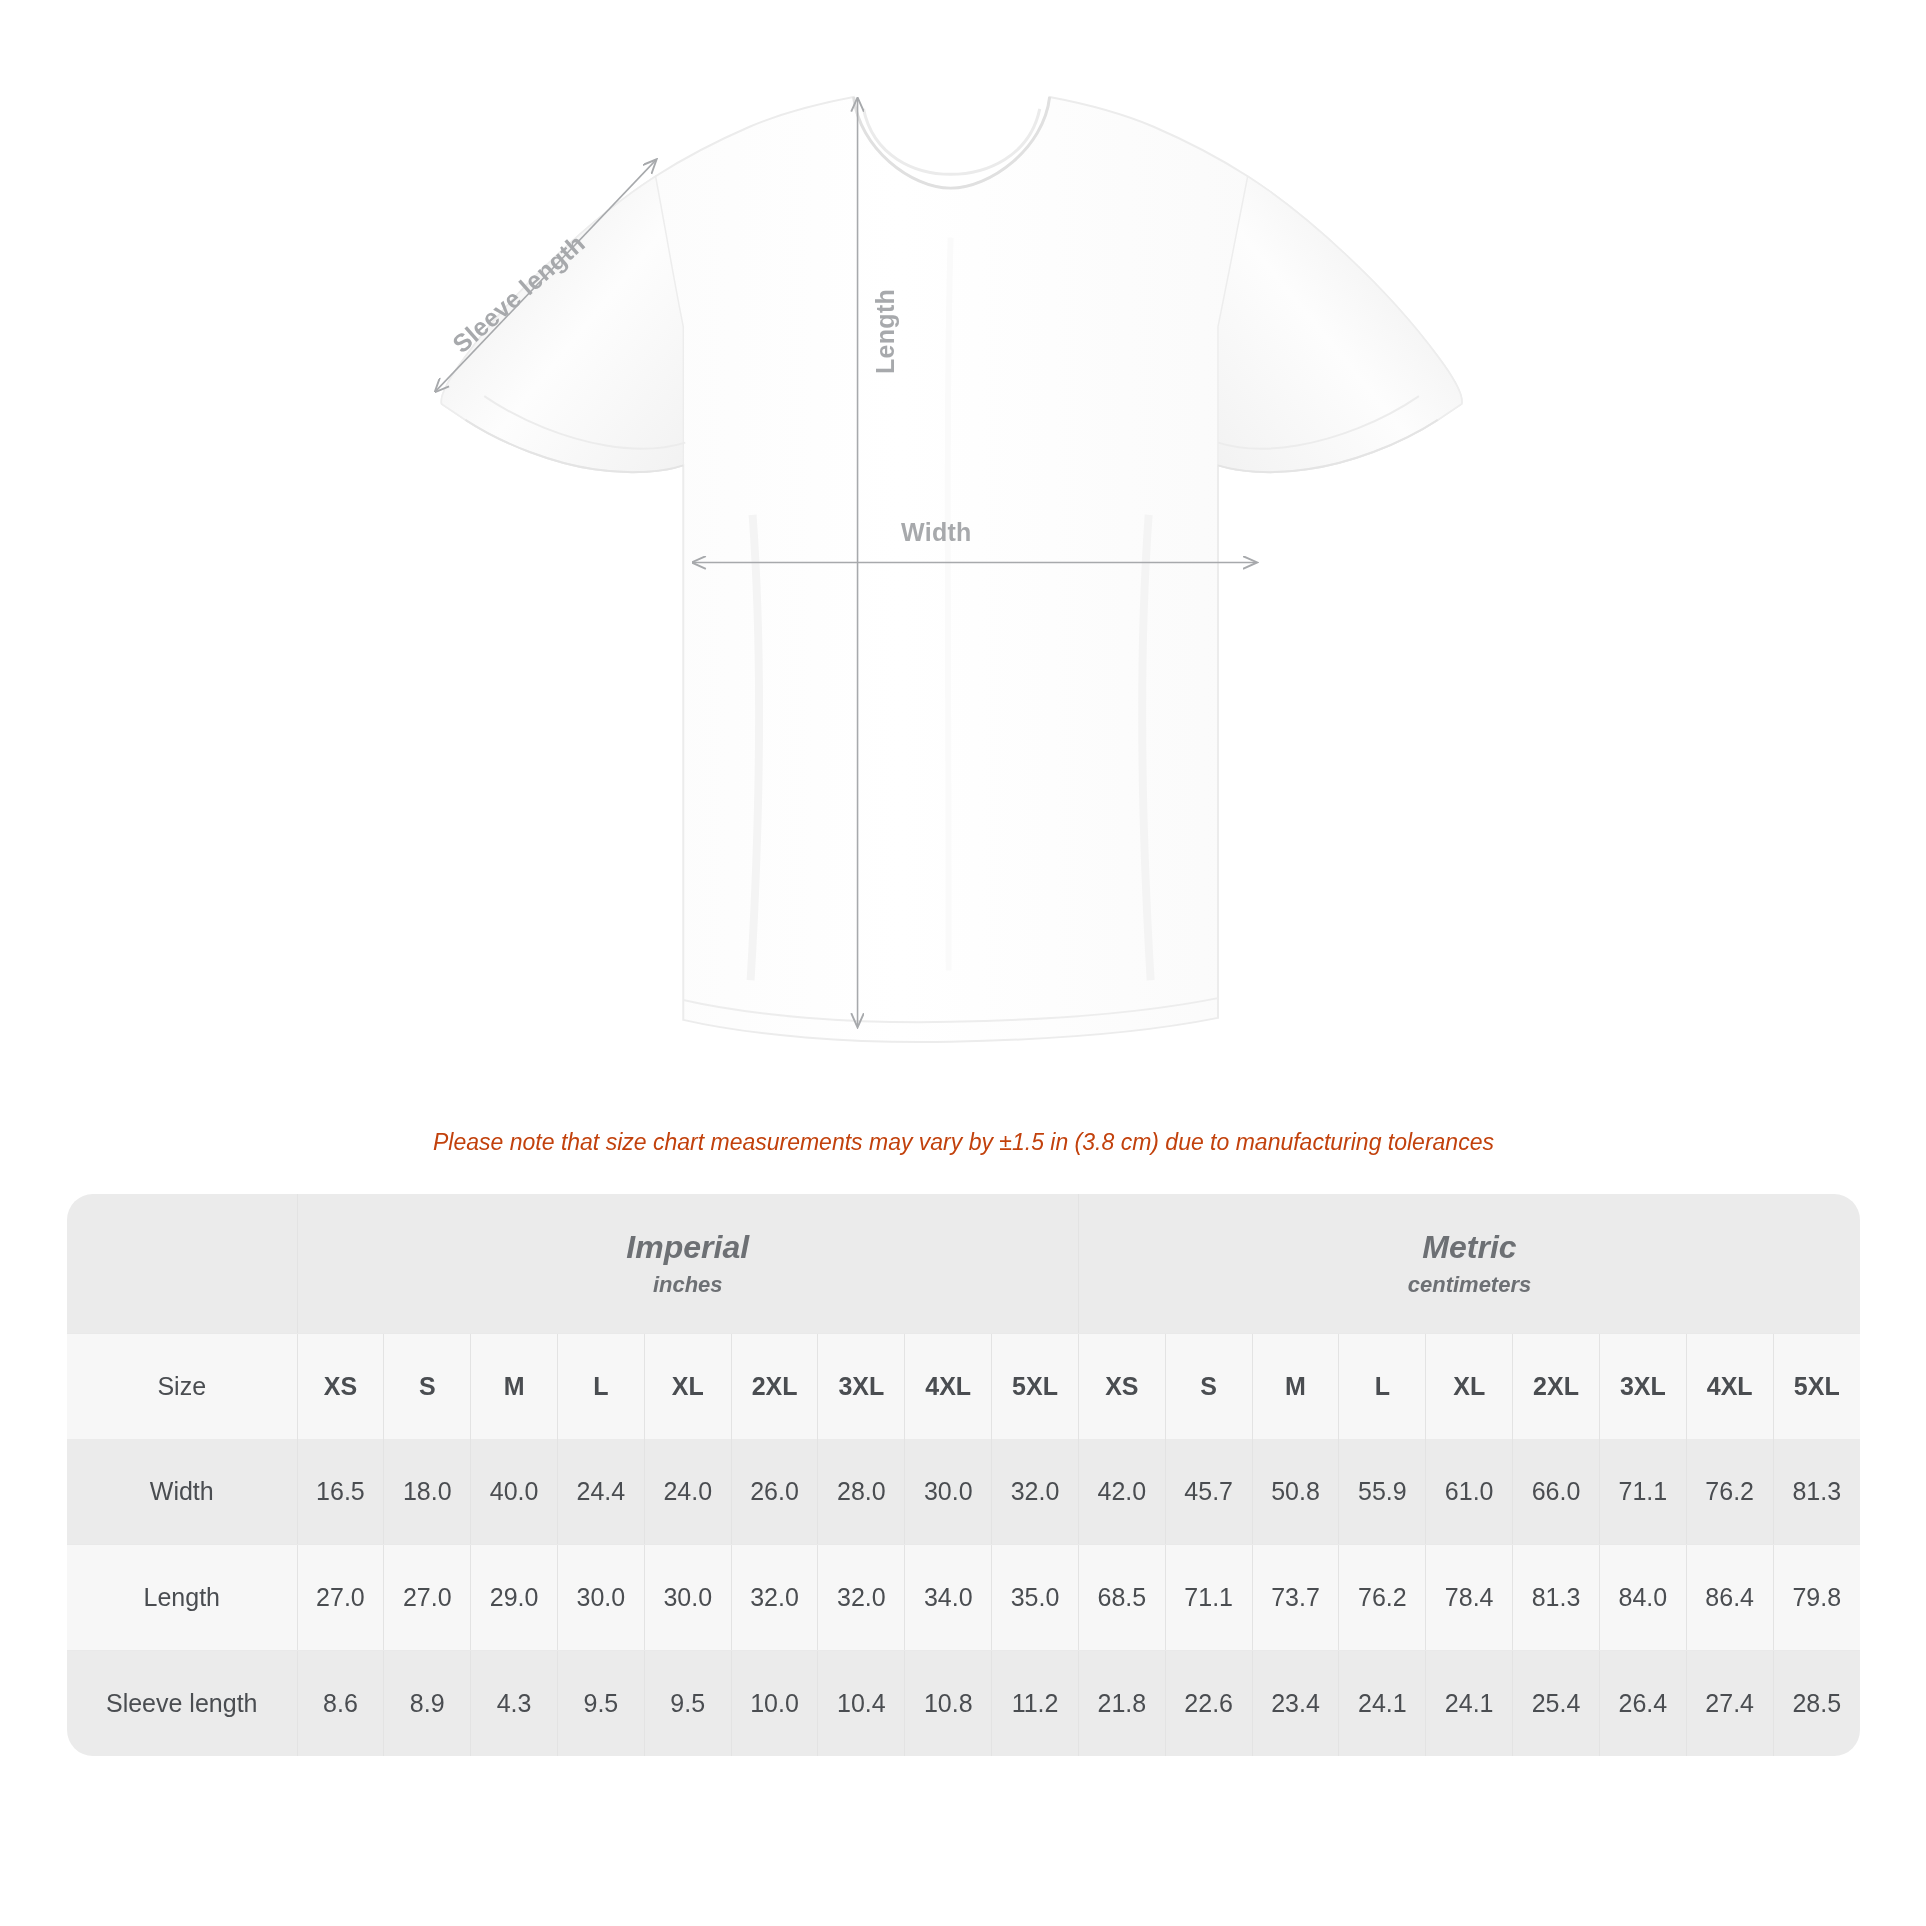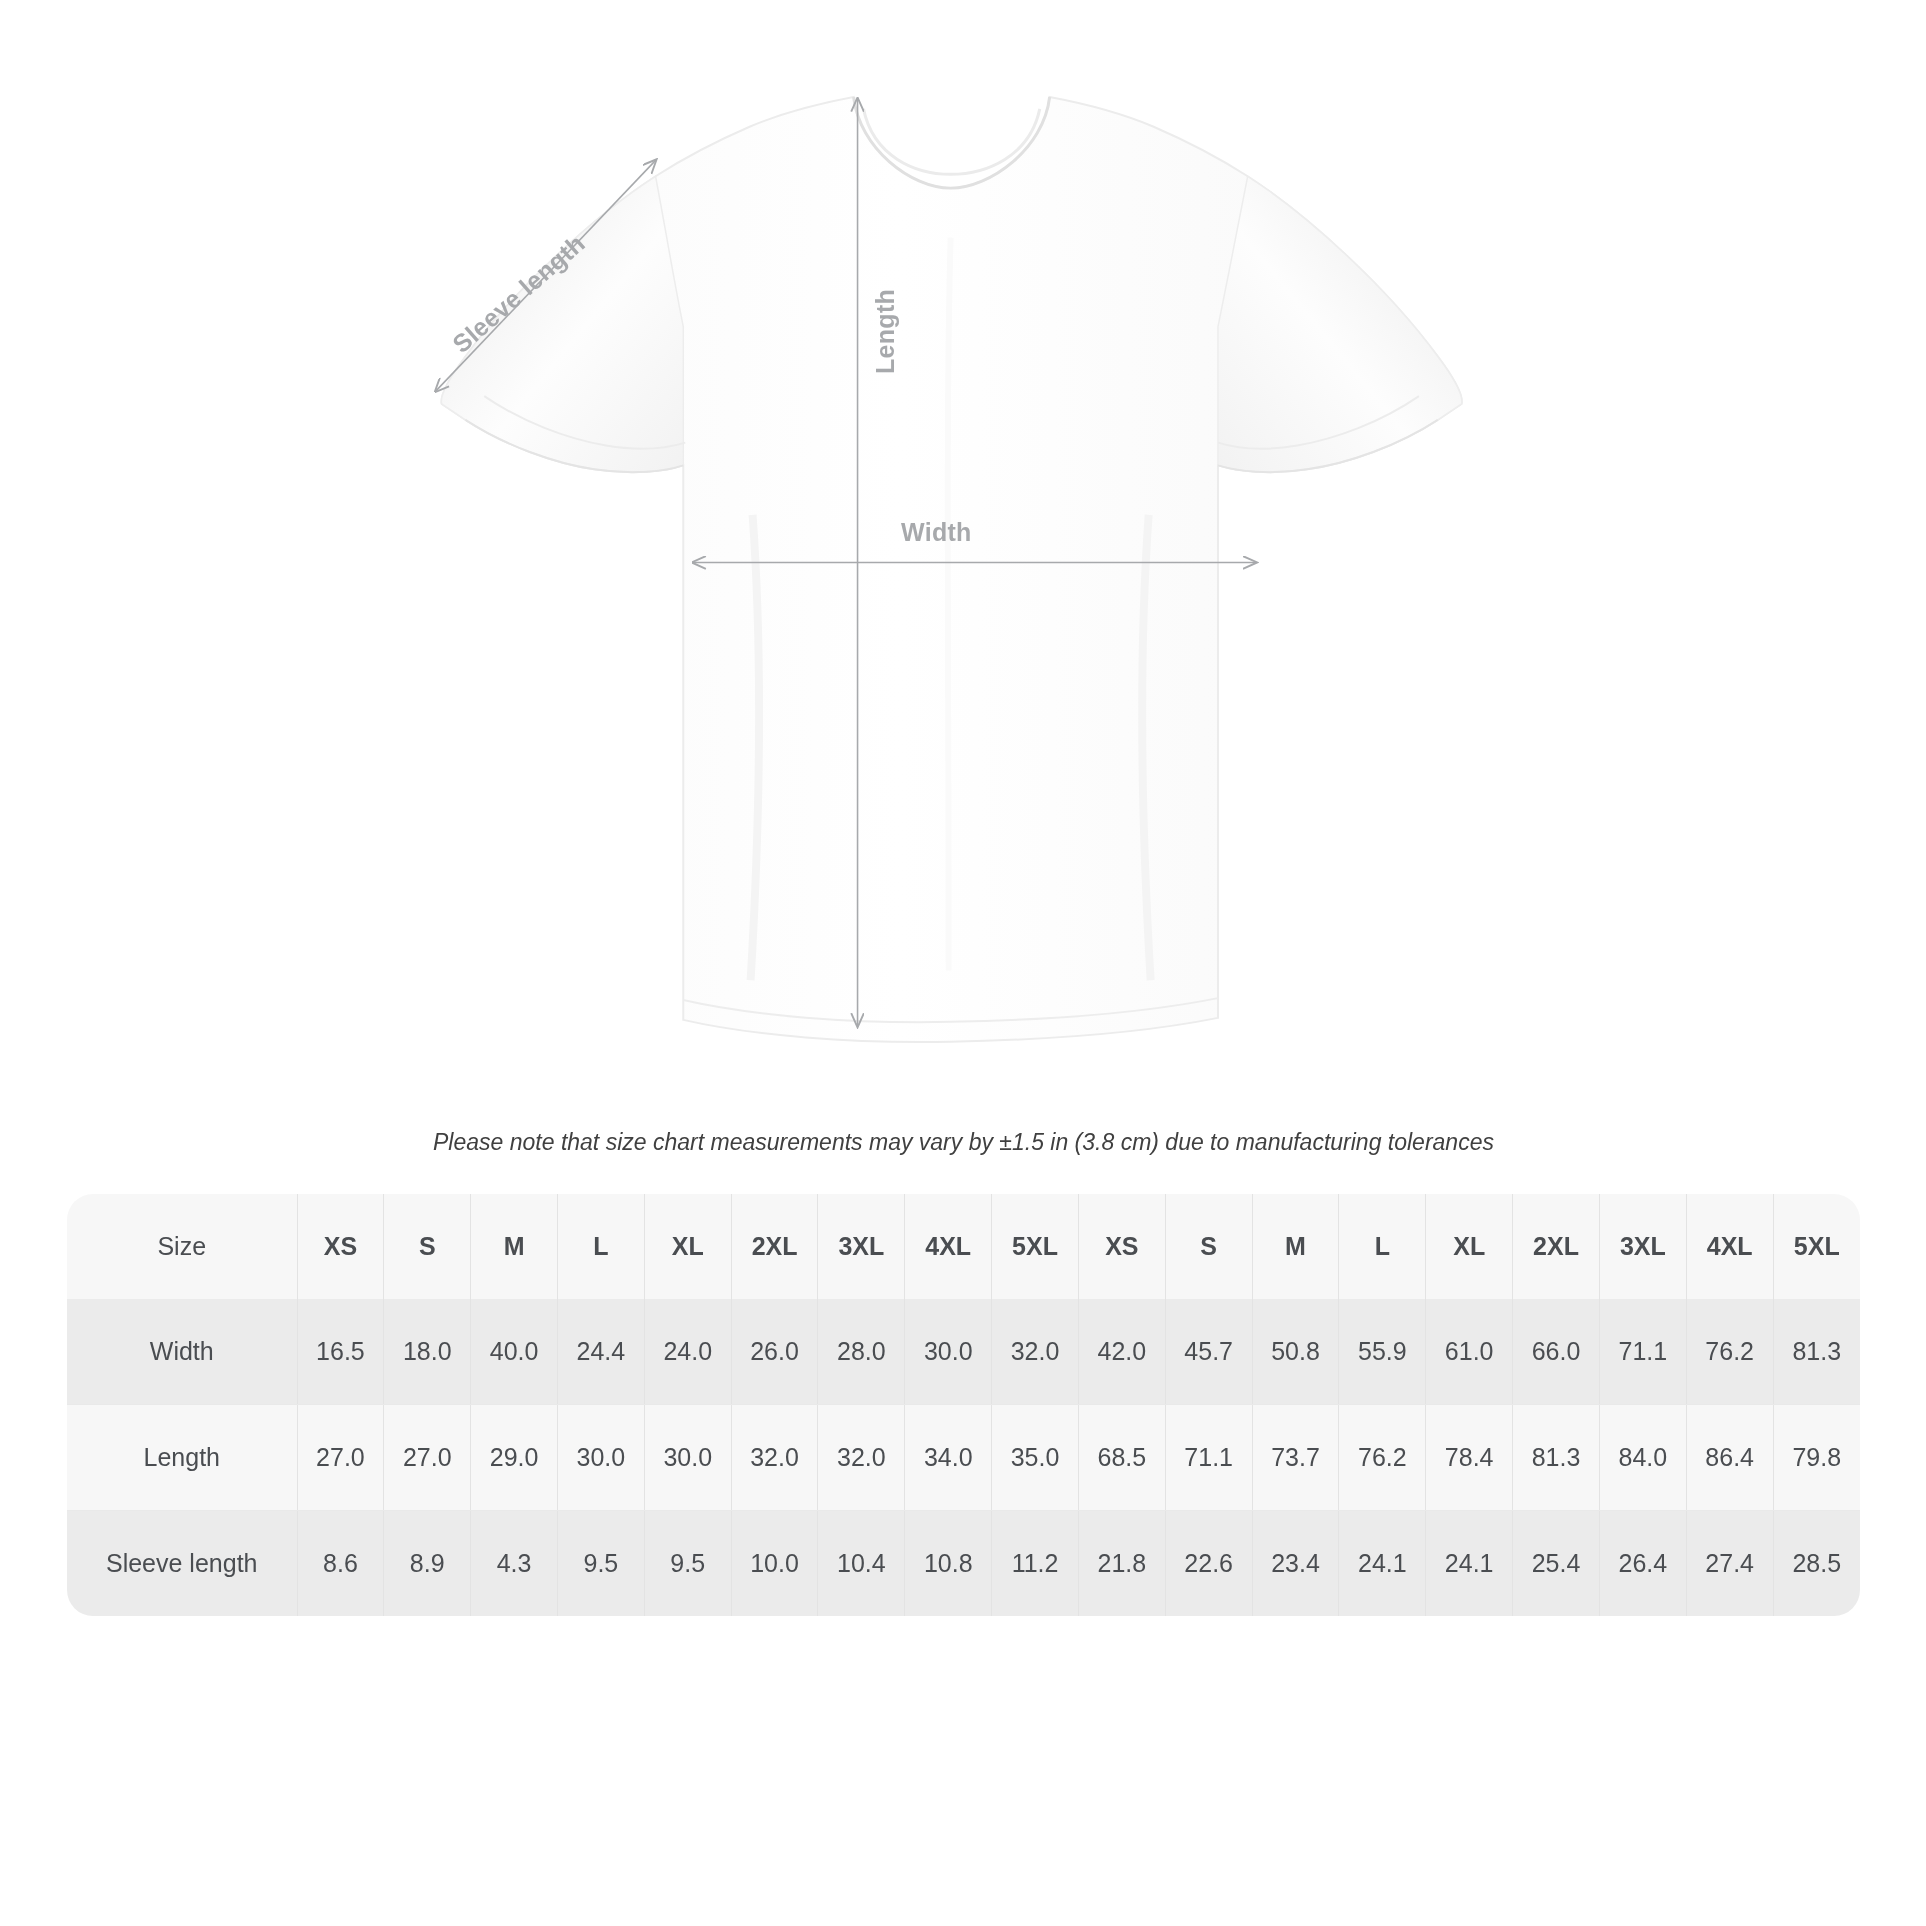--- a/index.html
+++ b/index.html
@@ -64,21 +64,21 @@
     margin: 0;
     font-size: 40px;
     font-weight: bold;
     color: #2f3032;
     letter-spacing: -0.2px;
   }
   .heading .note {
     margin-top: 20px;
     font-size: 23px;
     font-style: italic;
-    color: #404040;
+    color: #c2410c;
   }
 
   
   .table-wrap {
     margin: 38px 67px 0 67px;
     border-radius: 26px;
     overflow: hidden;
   }
   table.size-table {
     width: 100%;
@@ -247,20 +247,31 @@
     <div class="note">Please note that size chart measurements may vary by ±1.5 in (3.8 cm) due to manufacturing tolerances</div>
   </div>
 
   <div class="table-wrap">
     <table class="size-table">
       <colgroup>
         <col class="label-col">
         <col span="18">
       </colgroup>
       <thead>
+        <tr class="unit-head">
+          <th class="blank"></th>
+          <th colspan="9">
+            <div class="unit-title">Imperial</div>
+            <div class="unit-sub">inches</div>
+          </th>
+          <th colspan="9">
+            <div class="unit-title">Metric</div>
+            <div class="unit-sub">centimeters</div>
+          </th>
+        </tr>
         <tr class="row-size">
           <th class="rowlabel">Size</th>
           <td>XS</td>
           <td>S</td>
           <td>M</td>
           <td>L</td>
           <td>XL</td>
           <td>2XL</td>
           <td>3XL</td>
           <td>4XL</td>

